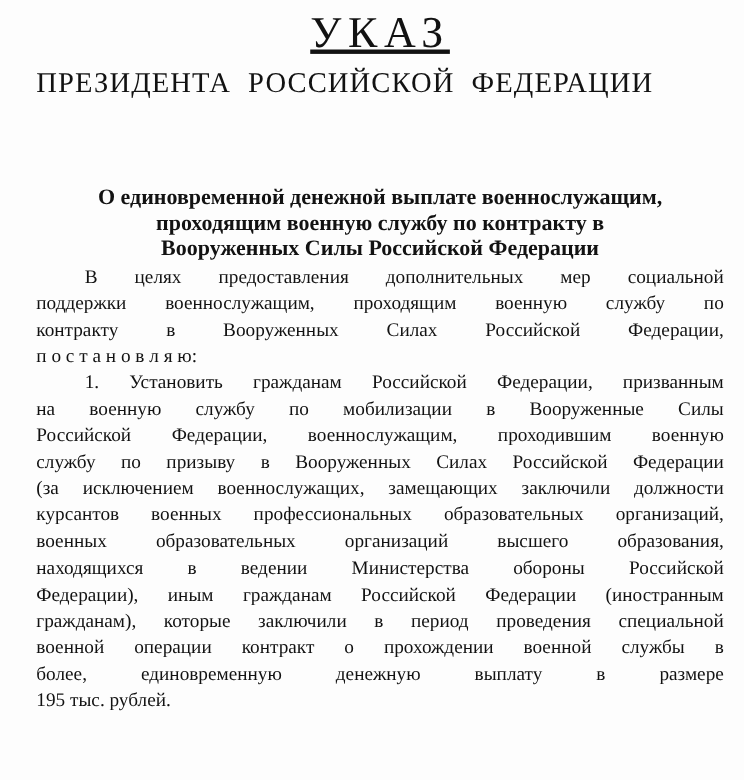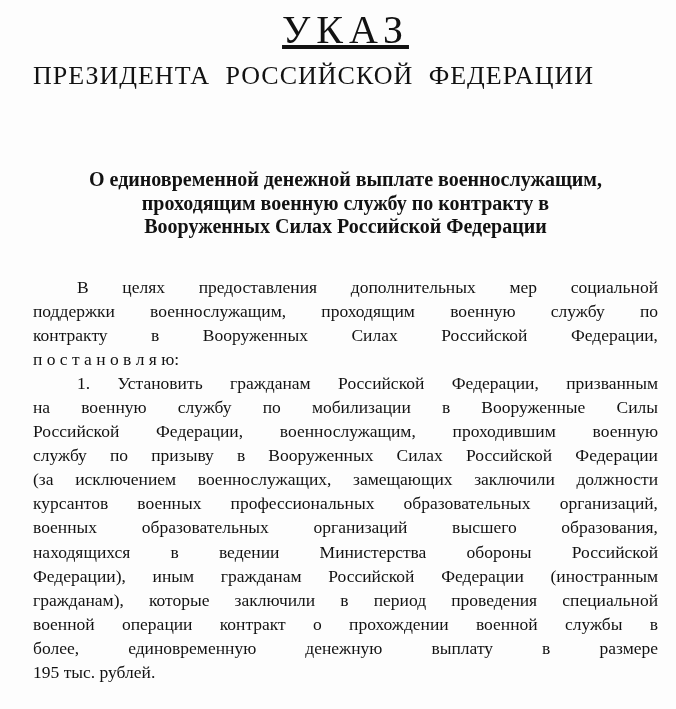--- a/index.html
+++ b/index.html
@@ -40,21 +40,20 @@
     margin-top: 78px;
     font-weight: bold;
     font-size: 20px;
     line-height: 23.5px;
   }
   .subject .line {
     text-align: left;
     text-align-last: center;
   }
   .body-text {
-    margin-top: 36px;
     font-size: 17.5px;
     line-height: 24.1px;
   }
   .par .line {
     text-align: justify;
     text-align-last: justify;
   }
   .par .line.first {
     text-indent: 44px;
   }
@@ -69,21 +68,21 @@
 <div class="page">
 
   <div class="doc-header">
     <div class="doc-title">УКАЗ</div>
     <div class="doc-subtitle">ПРЕЗИДЕНТА РОССИЙСКОЙ ФЕДЕРАЦИИ</div>
   </div>
 
   <div class="subject">
       <div class="line first">О единовременной денежной выплате военнослужащим,</div>
       <div class="line">проходящим военную службу по контракту в</div>
-      <div class="line last">Вооруженных Силах Российской Федерации</div>
+      <div class="line last">Вооруженных Силы Российской Федерации</div>
     </div>
 
   <div class="body-text">
     <div class="par">
         <div class="line first">В целях предоставления дополнительных мер социальной</div>
         <div class="line">поддержки военнослужащим, проходящим военную службу по</div>
         <div class="line">контракту в Вооруженных Силах Российской Федерации,</div>
         <div class="line last">п о с т а н о в л я ю:</div>
       </div>
     <div class="par">

